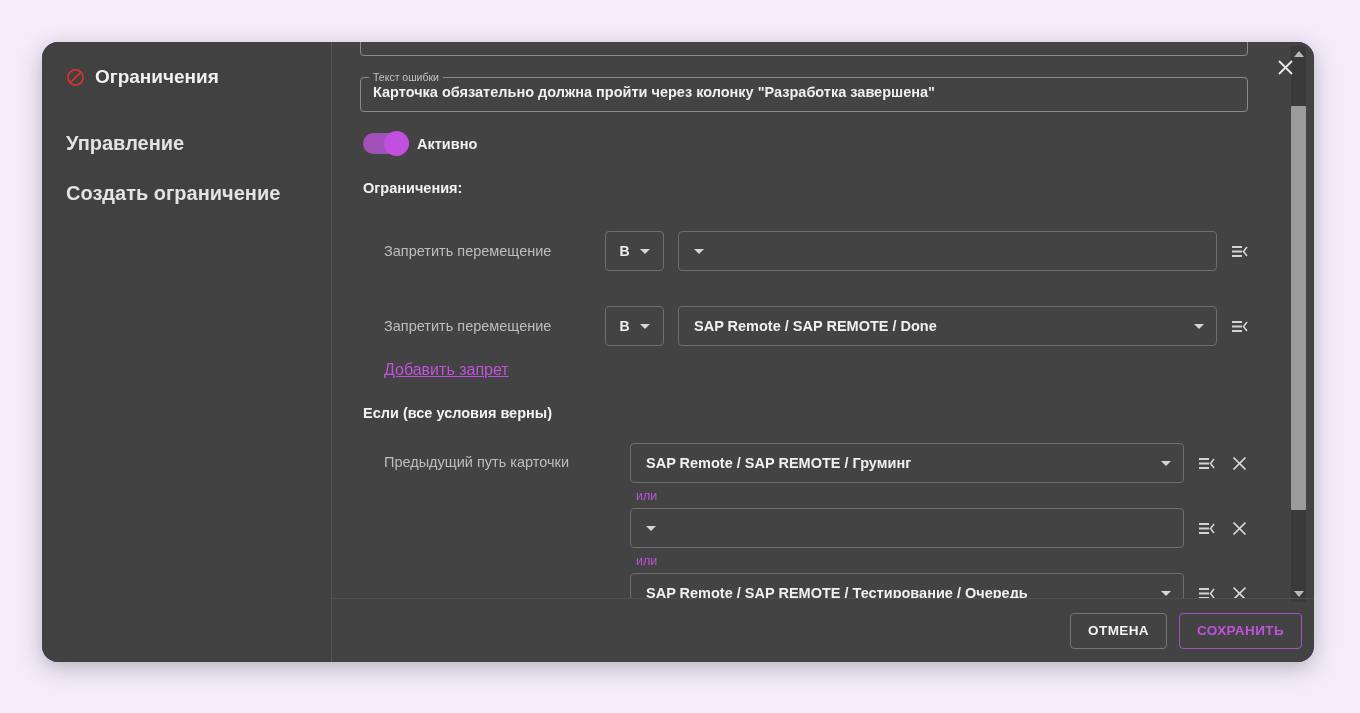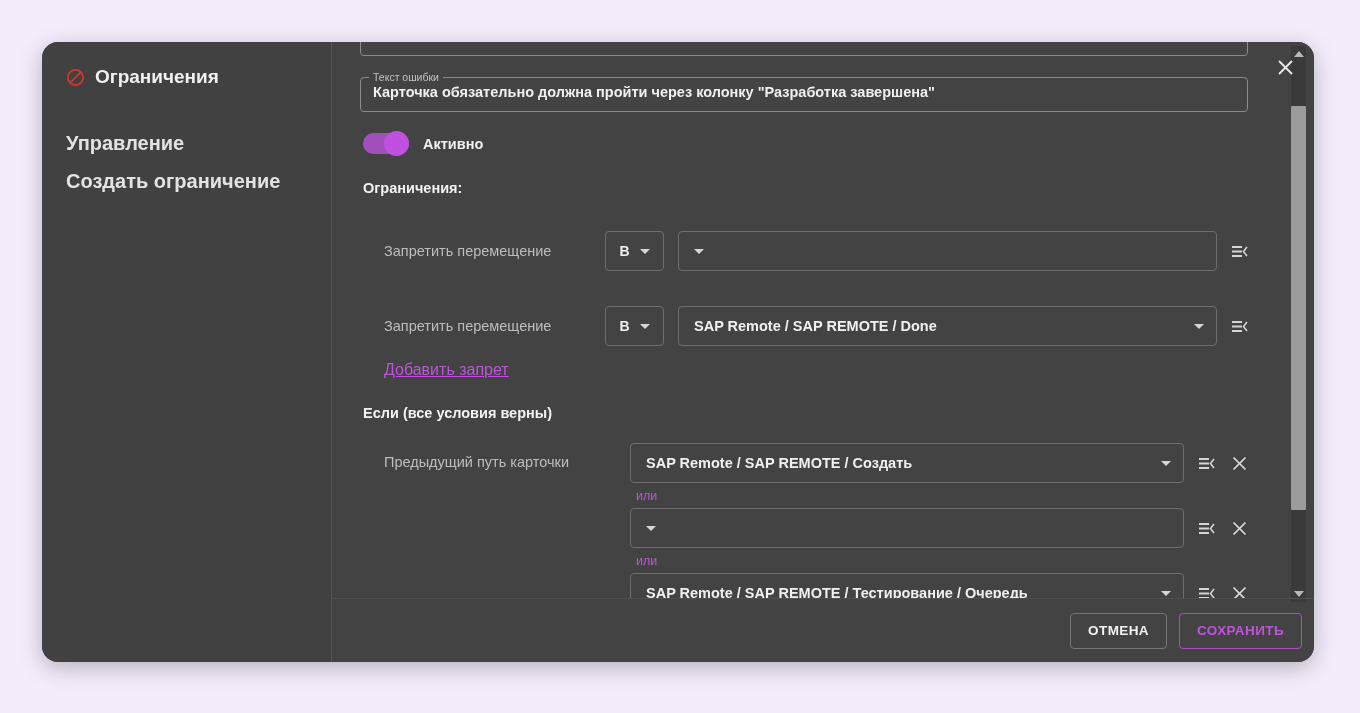--- a/index.html
+++ b/index.html
@@ -34,21 +34,21 @@
     color: #f1f1f1; font-size: 19px; font-weight: bold;
   }
   .ban-icon { width: 19px; height: 19px; flex: 0 0 19px; display:block; }
   .sb-item {
     padding: 0 24px;
     color: #e3e3e3; font-size: 20px; font-weight: bold;
     height: 26px; display: flex; align-items: center;
     cursor: pointer;
   }
   #sb-item-0 { margin-top: 36px; }
-  #sb-item-1 { margin-top: 12px; }
+  #sb-item-1 { margin-top: 24px; }
 
   
   .content {
     flex: 1 1 auto;
     position: relative;
     background: #434343;
     display: flex; flex-direction: column;
   }
   .scroll-area {
     position: absolute;
@@ -93,21 +93,21 @@
   .tf .val {
     position: absolute;
     left: 13px; top: 0; right: 12px; bottom: 0;
     display: flex; align-items: center;
     color: #f0f0f0; font-size: 14.5px; font-weight: bold;
     white-space: nowrap; overflow: hidden;
   }
 
   
   .toggle-row {
-    display: flex; align-items: center; gap: 14px;
+    display: flex; align-items: center; gap: 8px;
     margin-top: 21px; margin-left: 3px;
   }
   .switch {
     width: 46px; height: 21px; border-radius: 11px;
     background: #a050b8;
     position: relative; cursor: pointer; flex: 0 0 46px;
   }
   .switch .knob {
     position: absolute; right: 0; top: -2px;
     width: 25px; height: 25px; border-radius: 50%;
@@ -348,21 +348,21 @@
         
         <div class="section-head">Если (все условия верны)</div>
 
         
         <div class="cond-block">
           <div class="cond-label">Предыдущий путь карточки</div>
           <div class="cond-list">
 
             <div class="cond-item">
               <div class="cond-select">
-                <span class="txt">SAP Remote / SAP REMOTE / Создать</span>
+                <span class="txt">SAP Remote / SAP REMOTE / Груминг</span>
                 <span class="caret"></span>
               </div>
               <div class="row-icons">
                 <svg class="ico" viewBox="0 0 17 17">
                   <rect x="1" y="3" width="10" height="2" fill="#d4d4d4"></rect>
                   <rect x="1" y="7.5" width="10" height="2" fill="#d4d4d4"></rect>
                   <rect x="1" y="12" width="10" height="2" fill="#d4d4d4"></rect>
                   <path d="M16 4 L12.5 8.5 L16 13" fill="none" stroke="#d4d4d4" stroke-width="1.6"></path>
                 </svg>
                 <svg class="ico" viewBox="0 0 17 17">

